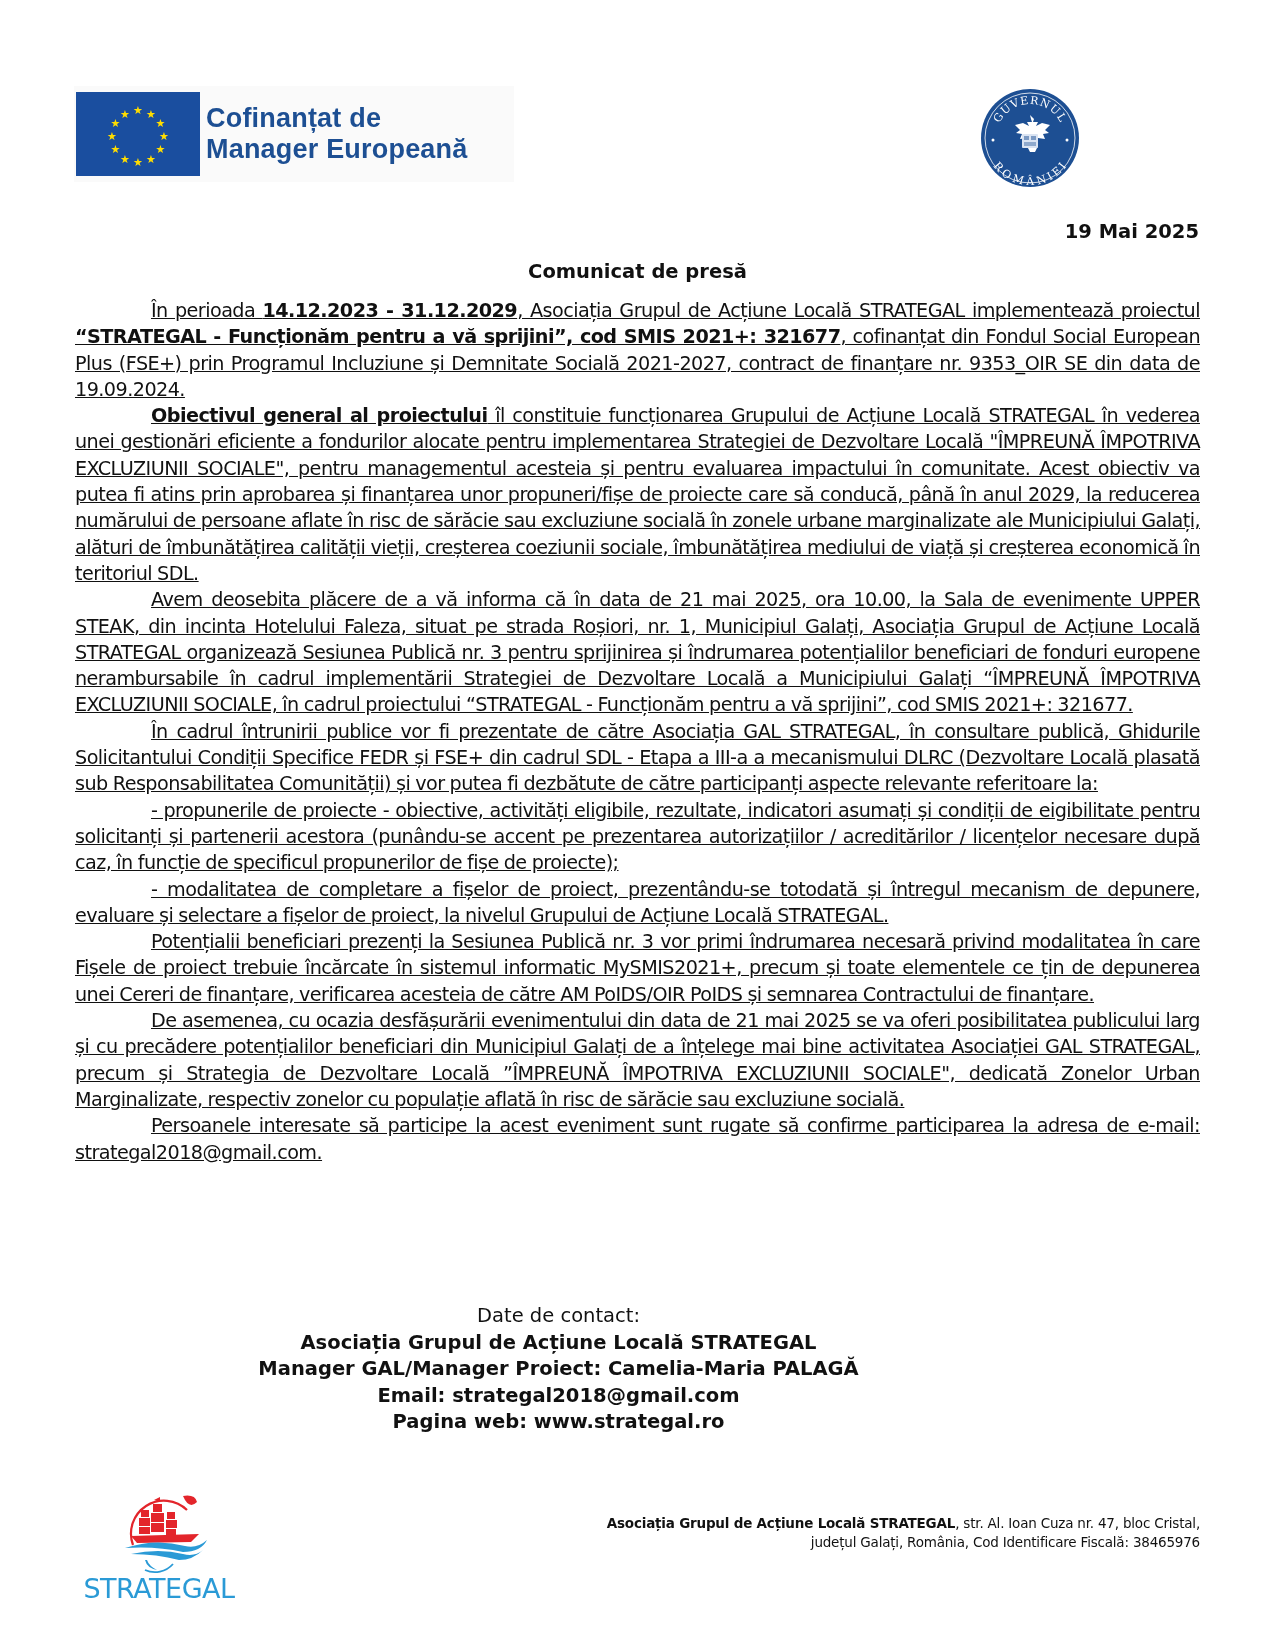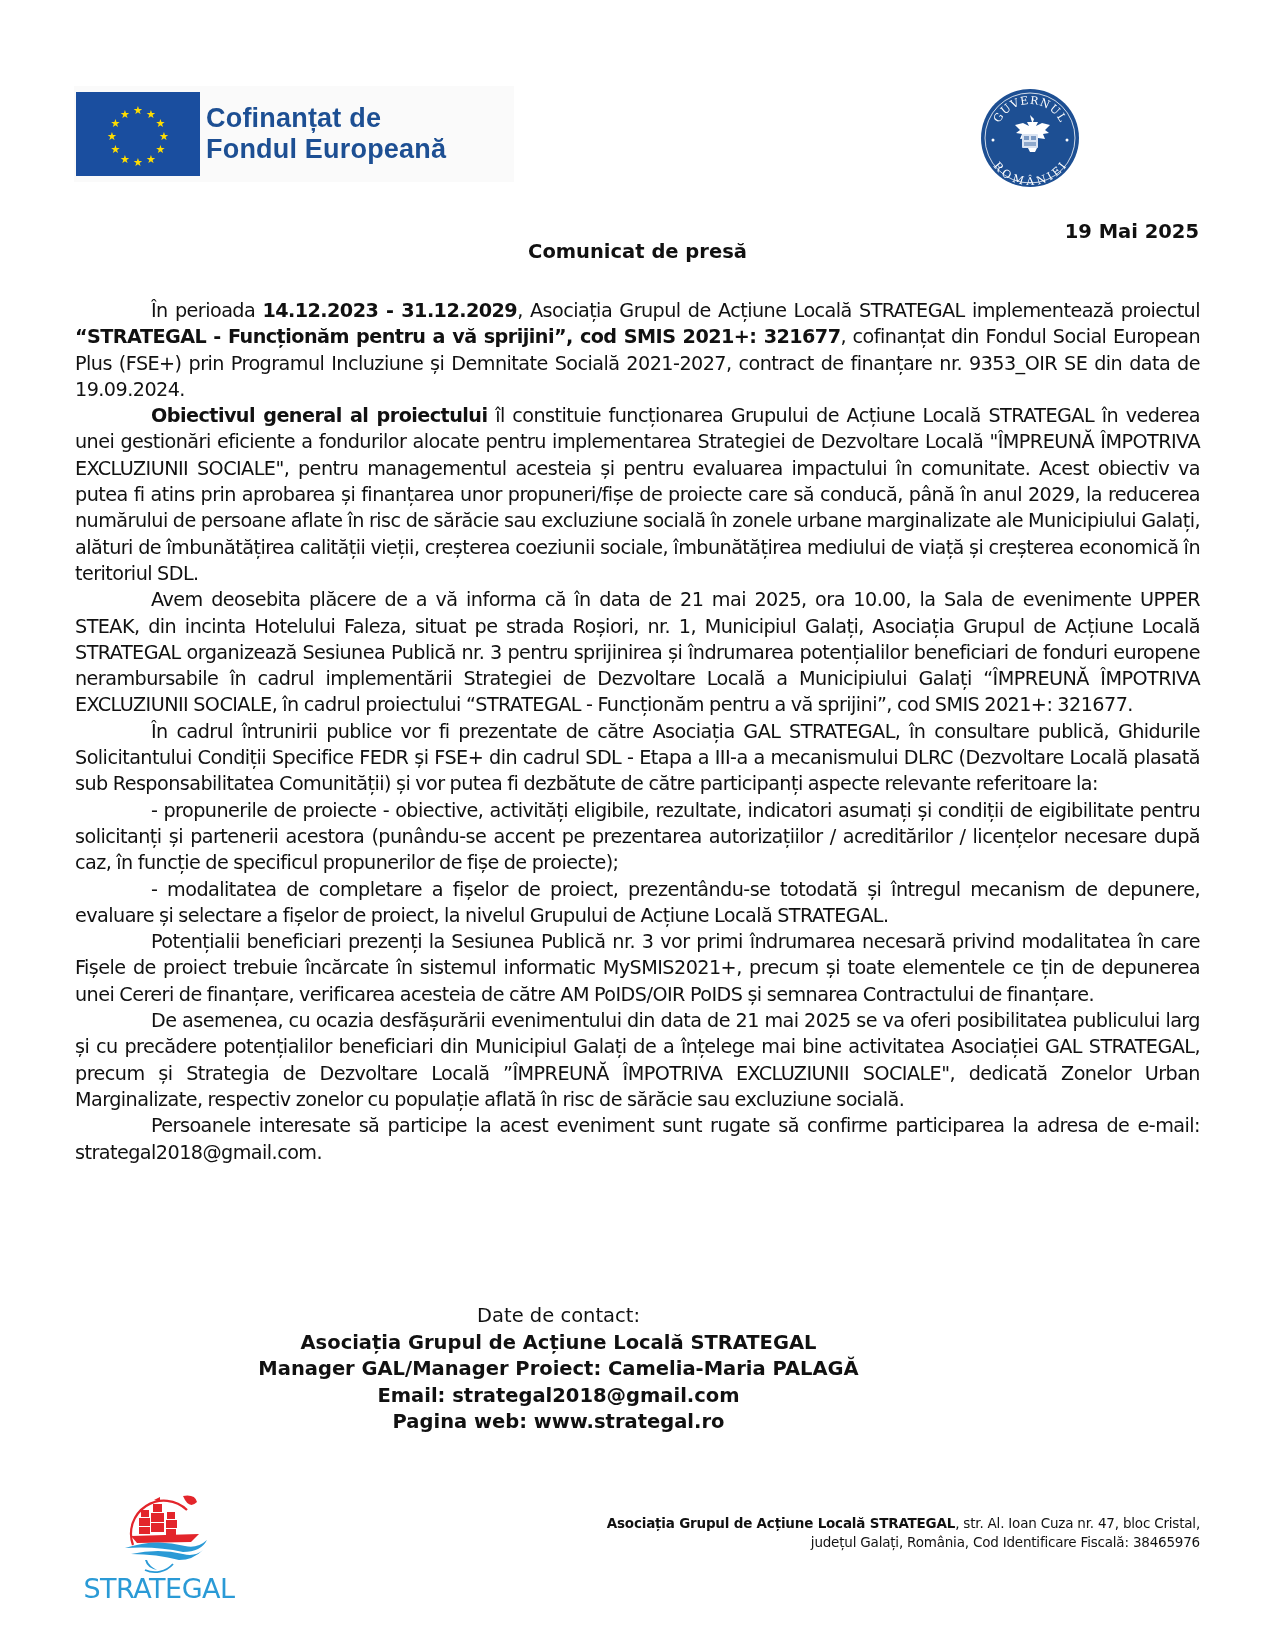--- a/index.html
+++ b/index.html
@@ -13,25 +13,25 @@
   #eu-flag svg { position:absolute; left:0; top:0; }
   #eu-text { margin-left:6px; color:#1d4f93; font-family:"Liberation Sans", sans-serif; font-weight:bold;
              font-size:27px; line-height:31px; letter-spacing:0.2px; }
 
   
   #gov-seal { left:980px; top:88px; width:100px; height:100px; }
 
   
   .doc { font-family:"DejaVu Sans", sans-serif; font-size:19.4px; transform-origin:0 0; }
   #date { right:76px; top:220px; font-weight:bold; font-size:19.5px; }
-  #title { left:0; width:1275px; text-align:center; top:240px; font-weight:bold; font-size:19.5px; }
+  #title { left:0; width:1275px; text-align:center; top:260px; font-weight:bold; font-size:19.5px; }
 
   #body { left:75px; top:298px; width:1125px; font-size:19.2px; line-height:26.3px; text-align:justify;
           letter-spacing:-0.55px; word-spacing:-0.5px; }
-  #body p { margin:0; text-indent:76px; }
+  #body p { margin:0; text-indent:76px;text-decoration:underline; }
   b { font-weight:bold; }
 
   #contact { left:0; width:1117px; top:1303px; text-align:center; font-size:19.5px; line-height:26.5px; }
   #contact .bold { font-weight:bold; }
 
   
   #strategal-logo { left:75px; top:1490px; width:170px; height:115px; }
   #footer-text { right:75px; top:1514px; text-align:right; font-size:13.5px; line-height:18.5px; width:700px; letter-spacing:-0.2px;}
   #footer-text .bold { font-weight:bold; }
 </style>
@@ -53,21 +53,21 @@
         <text x="49" y="70.5">★</text>
         <text x="39.5" y="61">★</text>
         <text x="36" y="48">★</text>
         <text x="39.5" y="35">★</text>
         <text x="49" y="25.5">★</text>
       </g>
     </svg>
   </div>
   <div id="eu-text">
     <div>Cofinanțat de</div>
-    <div>Fondul Europeană</div>
+    <div>Manager Europeană</div>
   </div>
 </div>
 
 <div id="gov-seal" class="abs">
   <svg width="100" height="100" viewBox="0 0 100 100">
     <defs>
       <path id="arcTop" d="M 16 50 A 34 34 0 0 1 84 50"></path>
       <path id="arcBot" d="M 14 52 A 36 36 0 0 0 86 52"></path>
     </defs>
     <circle cx="50" cy="50" r="49" fill="#1d4f93"></circle>

